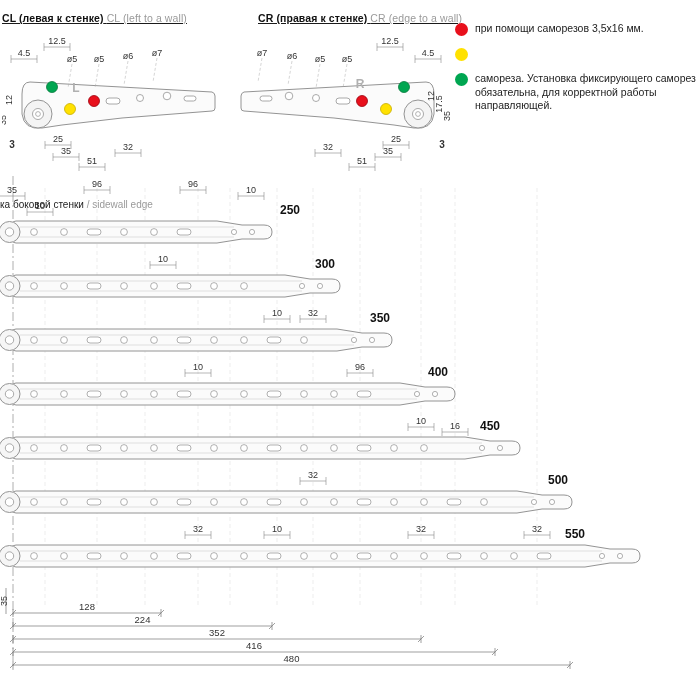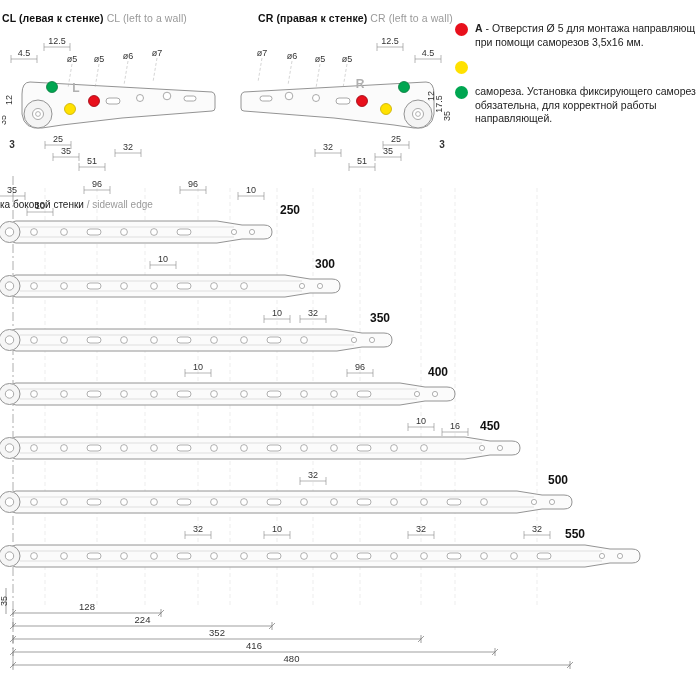--- a/index.html
+++ b/index.html
@@ -1,18 +1,18 @@
 <!DOCTYPE html>
 <html><head>
 <meta charset="utf-8">
 <style>
   html,body{margin:0;padding:0;background:#fff;}
   #stage{position:relative;width:700px;height:700px;background:#fff;overflow:hidden;
          font-family:"Liberation Sans",sans-serif;color:#1a1a1a;}
-  .panel{position:absolute;}
+  .panel{position:absolute;text-decoration:underline;}
   .panel-title{font-size:10.5px;white-space:nowrap;letter-spacing:.1px;}
   .t-bold{font-weight:bold;color:#111;}
   .t-gray{color:#9a9a9a;}
   svg{display:block;}
   .legend{position:absolute;left:455px;top:22px;width:260px;}
   .legend-item{display:flex;align-items:flex-start;margin-bottom:11px;}
   .dot{width:13px;height:13px;border-radius:50%;flex:0 0 13px;margin-top:1px;margin-right:7px;}
   .legend-text{font-size:10.5px;line-height:13.5px;color:#222;white-space:nowrap;}
   .legend-text b{font-weight:bold;}
   .sidewall{position:absolute;left:0px;top:163px;font-size:10px;white-space:nowrap;margin-top:36px;}
@@ -359,21 +359,21 @@
         <text x="90" y="140" font-size="9" text-anchor="middle" fill="#333" font-weight="normal" font-family="Liberation Sans, sans-serif">51</text>
         <line x1="77" y1="143" x2="103" y2="143" stroke="#888" stroke-width="0.6"></line>
         <line x1="77" y1="139" x2="77" y2="147" stroke="#888" stroke-width="0.6"></line>
         <line x1="103" y1="139" x2="103" y2="147" stroke="#888" stroke-width="0.6"></line>
       </svg>
   </div>
 
   <div class="panel" style="left:232px;top:12px;width:222px;">
     <div class="panel-title" style="padding-left:26px;">
       <span class="t-bold">CR (правая к стенке)</span>
-      <span class="t-gray">CR (left to a wall)</span>
+      <span class="t-gray">CR (edge to a wall)</span>
     </div>
     <svg id="cr-svg" width="222" height="150" viewBox="0 0 222 150">
         <g transform="translate(222,0) scale(-1,1)">
           <path d="M 28 58 L 210 68 Q 213 69 213 72 L 213 84 Q 213 87 210 87 L 120 94 L 60 101 L 40 104 Q 22 106 20 90 L 20 70 Q 20 58 28 58 Z" fill="#fbfbfb" stroke="#949494" stroke-width="1"></path>
           <circle cx="36" cy="90" r="14" fill="#f4f4f4" stroke="#949494" stroke-width="1"></circle>
           <circle cx="36" cy="90" r="5.5" fill="#fff" stroke="#949494" stroke-width="0.8"></circle>
           <circle cx="36" cy="90" r="2.4" fill="#fff" stroke="#949494" stroke-width="0.7"></circle>
           <rect x="104" y="74" width="14" height="6" rx="3" fill="#fff" stroke="#949494" stroke-width="0.8"></rect>
           <circle cx="138" cy="74" r="3.5" fill="#fff" stroke="#949494" stroke-width="0.8"></circle>
           <circle cx="165" cy="72" r="3.8" fill="#fff" stroke="#949494" stroke-width="0.8"></circle>
@@ -419,21 +419,20 @@
         <line x1="117" y1="143" x2="143" y2="143" stroke="#888" stroke-width="0.6"></line>
         <line x1="117" y1="139" x2="117" y2="147" stroke="#888" stroke-width="0.6"></line>
         <line x1="143" y1="139" x2="143" y2="147" stroke="#888" stroke-width="0.6"></line>
       </svg>
   </div>
 
   <div class="legend">
     <div class="legend-item">
       <span class="dot" id="dot-a" style="background: rgb(232, 16, 28);"></span>
       <div class="legend-text">
-        <div><b>A</b><span> - Отверстия Ø 5 для монтажа направляющ</span></div>
         <div>при помощи саморезов 3,5х16 мм.</div>
       </div>
     </div>
     <div class="legend-item">
       <span class="dot" id="dot-b" style="background: rgb(255, 225, 0);"></span>
     </div>
     <div class="legend-item">
       <span class="dot" id="dot-c" style="background: rgb(0, 166, 81);"></span>
       <div class="legend-text">
         <div>самореза. Установка фиксирующего саморез</div>

